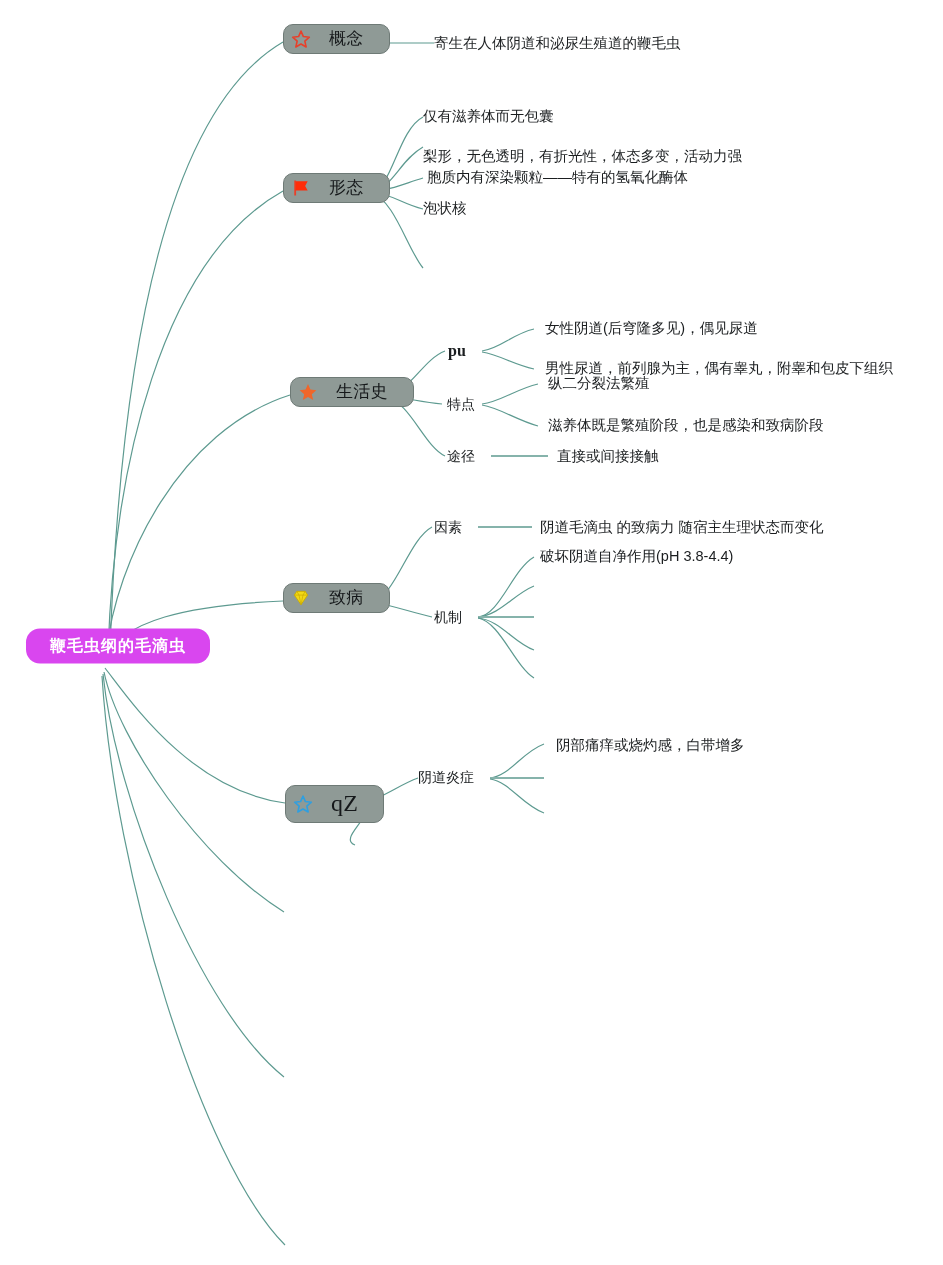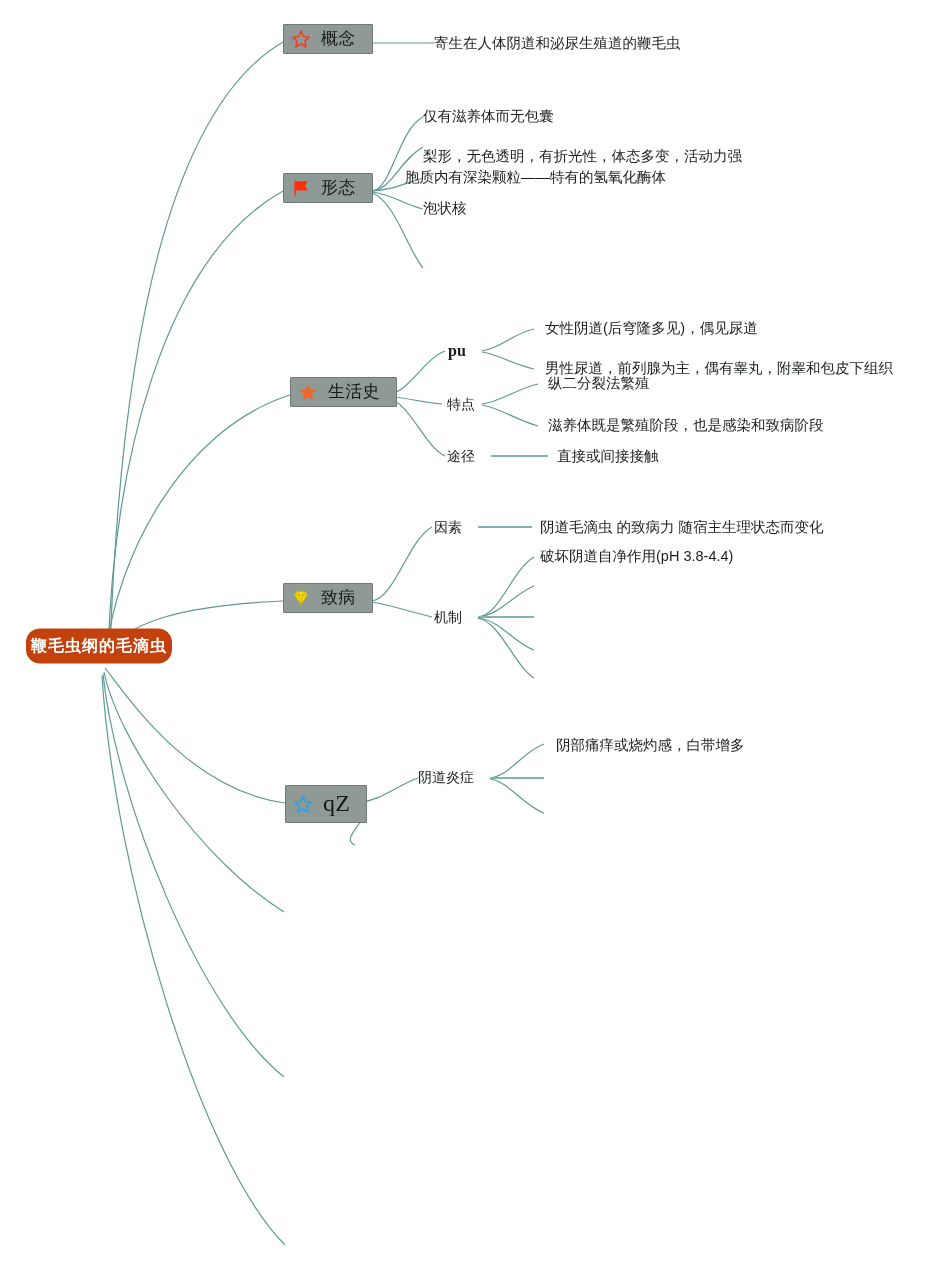--- a/index.html
+++ b/index.html
@@ -21,25 +21,25 @@
     top: 0;
     width: 943px;
     height: 1265px;
     pointer-events: none;
   }
   .node {
     position: absolute;
     box-sizing: border-box;
     display: flex;
     align-items: center;
-    gap: 10px;
-    padding: 4px 16px 4px 7px;
+    gap: 18px;
+    padding: 4px 25px 4px 7px;
     background: #8f9a96;
     border: 1px solid #6e7a76;
-    border-radius: 1px;
+    border-radius: 10px;
     color: #15181a;
     font-size: 17px;
     line-height: 1.15;
     white-space: nowrap;
     z-index: 3;
   }
   .node .ico {
     display: inline-flex;
     align-items: center;
     justify-content: center;
@@ -54,27 +54,27 @@
   .node.serif .lbl {
     font-family: "Liberation Serif", "DejaVu Serif", serif;
     font-size: 24px;
   }
   #root-node {
     position: absolute;
     box-sizing: border-box;
     display: flex;
     align-items: center;
     justify-content: center;
-    background: #c2410c;
+    background: #d946ef;
     color: #ffffff;
     border-radius: 14px;
     font-size: 16px;
     font-weight: bold;
     letter-spacing: 1px;
-    padding: 7px 5px;
+    padding: 7px 24px;
     white-space: nowrap;
     z-index: 4;
   }
   .leaf {
     position: absolute;
     color: #1b1e20;
     font-size: 14.5px;
     line-height: 1.2;
     white-space: nowrap;
     z-index: 3;
@@ -176,21 +176,21 @@
     <span class="ico">
       <svg viewBox="0 0 24 24" width="20" height="20">
           <path d="M5 3 L5 21" stroke="#e8402a" stroke-width="2.2"></path>
           <path d="M5.6 4 L20 4 L17 9.5 L20 15 L5.6 15 Z" fill="#ff2d0a"></path>
         </svg>
     </span>
     <span class="lbl">形态</span>
   </div>
   <div class="leaf" style="left:423px; top:108px;">仅有滋养体而无包囊</div>
   <div class="leaf" style="left:423px; top:148px;">梨形，无色透明，有折光性，体态多变，活动力强</div>
-  <div class="leaf" style="left:405px; top:169px;text-align:right;">胞质内有深染颗粒——特有的氢氧化酶体</div>
+  <div class="leaf" style="left:427px; top:169px;text-align:right;">胞质内有深染颗粒——特有的氢氧化酶体</div>
   <div class="leaf" style="left:423px; top:200px;">泡状核</div>
   <div class="leaf" style="left:423px; top:260px;"></div>
 
   <div class="node" style="left:290px; top:377px;justify-content:center;">
     <span class="ico">
       <svg viewBox="0 0 24 24" width="20" height="20">
           <polygon points="12,2.5 14.9,9.1 22,9.8 16.6,14.6 18.2,21.6 12,18 5.8,21.6 7.4,14.6 2,9.8 9.1,9.1" fill="#f0662a"></polygon>
         </svg>
     </span>
     <span class="lbl">生活史</span>

